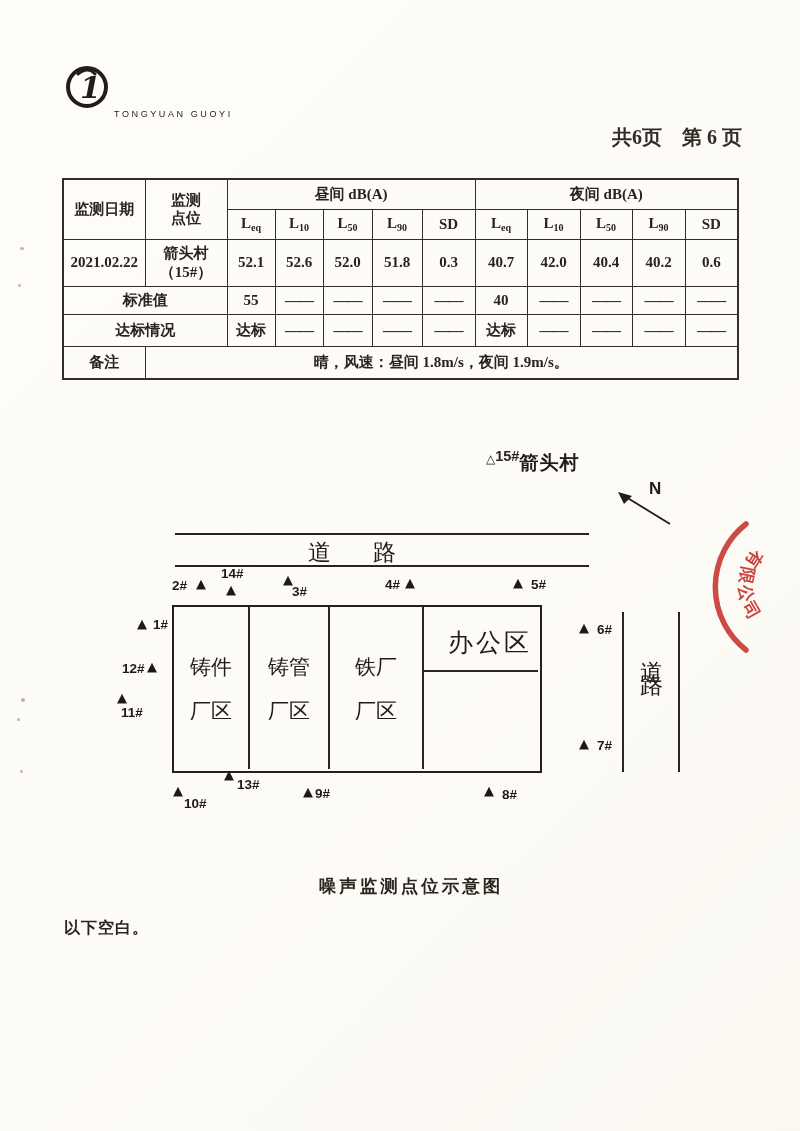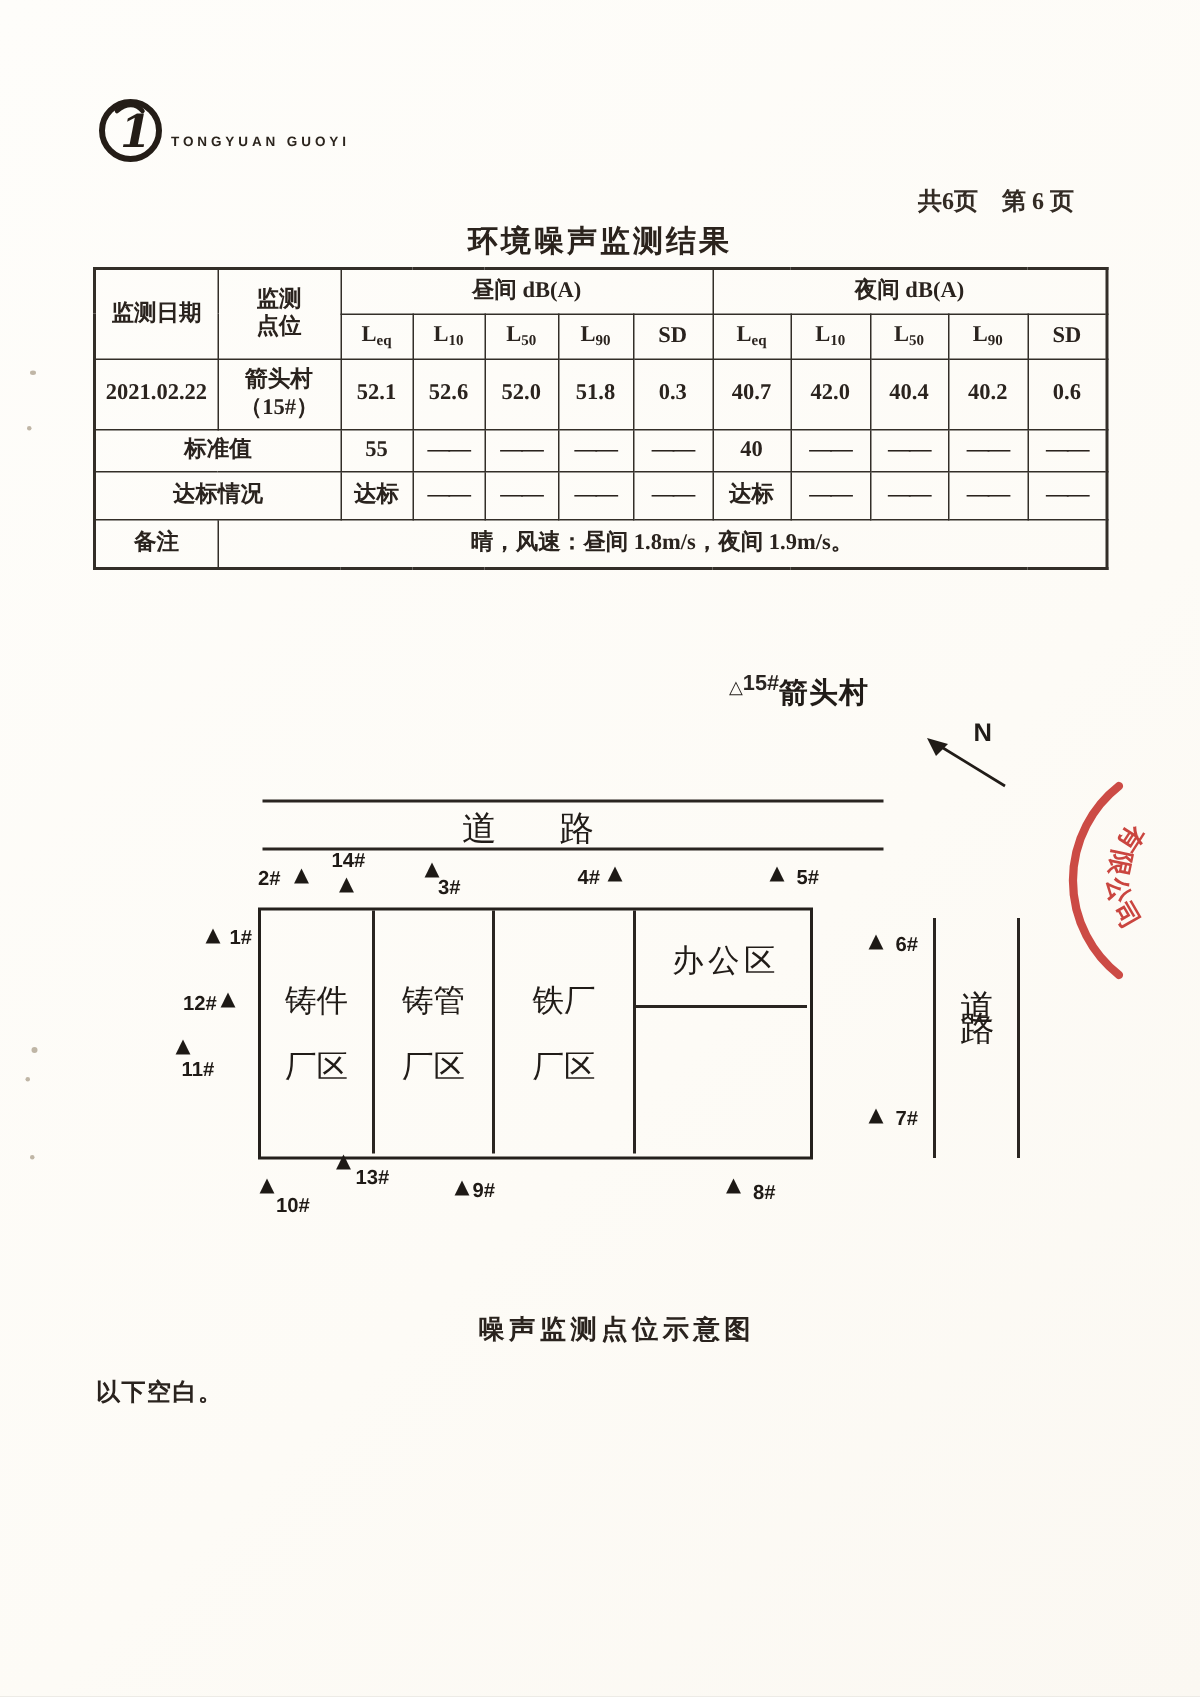--- a/index.html
+++ b/index.html
@@ -5,25 +5,25 @@
   html,body{margin:0;padding:0;background:#e8e6e1;}
   .page{
     position:relative;width:800px;height:1131px;margin:0 auto;
     background:linear-gradient(135deg,#fefdfa 0%,#fdfbf6 60%,#fbf8f2 100%);
     overflow:hidden;color:#2a2522;
     font-family:"Liberation Serif", serif;
   }
   
   .logo-svg{position:absolute;left:64px;top:62px;}
   .brand{position:absolute;left:112px;top:64px;font-size:26px;font-weight:900;letter-spacing:5px;color:#241d17;font-family:"Liberation Sans",sans-serif;}
-  .brand-en{position:absolute;left:114px;top:89px;font-size:9px;font-weight:700;letter-spacing:2.6px;color:#2b241d;font-family:"Liberation Sans",sans-serif;}
+  .brand-en{position:absolute;left:114px;top:109px;font-size:9px;font-weight:400;letter-spacing:2.6px;color:#2b241d;font-family:"Liberation Sans",sans-serif;}
   .slogan{position:absolute;left:283px;top:72px;display:flex;gap:42px;}
   .slogan span{font-size:23px;font-weight:900;color:#241d17;letter-spacing:3px;text-shadow:0.4px 0 #241d17;}
   .docline{position:absolute;left:88px;top:124px;font-size:15px;font-weight:600;letter-spacing:.5px;color:#332b24;}
-  .pageinfo{position:absolute;left:612px;top:124px;font-size:16px;font-weight:600;color:#332b24;}
+  .pageinfo{position:absolute;left:612px;top:124px;font-size:20px;font-weight:600;color:#332b24;}
   .doc-title{position:absolute;left:0;right:0;top:147px;text-align:center;font-size:20px;font-weight:700;letter-spacing:2px;color:#2b231d;}
   
   table.noise{
     position:absolute;left:62px;top:178px;width:676px;
     border-collapse:collapse;table-layout:fixed;
     border:2px solid #332e28;
   }
   table.noise td{border:1px solid #332e28;text-align:center;vertical-align:middle;
     font-size:15px;font-weight:600;color:#2a231e;padding:0;line-height:1.25;}
   tr.r1{height:30px;} tr.r2{height:30px;} tr.r3{height:47px;}
@@ -33,21 +33,21 @@
   td.remark-text{text-align:left;padding-left:14px;}
   
   .dline{position:absolute;background:#2a2521;}
   .top-road{position:absolute;left:175px;top:533px;width:414px;height:30px;
     border-top:2px solid #2a2521;border-bottom:2px solid #2a2521;}
   .top-road .rlabel{position:absolute;left:133px;top:2px;font-size:23px;letter-spacing:42px;color:#211c18;}
   .right-road-label{position:absolute;left:636px;top:642px;font-size:23px;color:#211c18;
     writing-mode:vertical-rl;letter-spacing:14px;}
   .factory-box{position:absolute;left:172px;top:605px;width:366px;height:164px;border:2px solid #24201c;}
   .zone-label{position:absolute;text-align:center;font-size:21px;color:#211c18;line-height:44px;white-space:pre-line;}
-  .office-label{position:absolute;font-size:21px;color:#211c18;letter-spacing:3px;}
+  .office-label{position:absolute;font-size:25px;color:#211c18;letter-spacing:3px;}
   .tri{position:absolute;font-size:13px;line-height:13px;color:#1d1915;font-family:"DejaVu Sans",sans-serif;}
   .ptlabel{position:absolute;font-size:13.5px;font-weight:600;color:#1f1a16;font-family:"Liberation Sans",sans-serif;}
   .village{position:absolute;left:486px;top:448px;}
   .village .vtri{font-size:12px;color:#221d19;vertical-align:6px;}
   .village .vnum{font-size:14.5px;font-weight:600;vertical-align:8px;font-family:"Liberation Sans",sans-serif;}
   .village .vname{font-size:19px;font-weight:600;letter-spacing:1px;color:#211c18;}
   .north-n{position:absolute;left:649px;top:479px;font-size:17px;font-weight:600;font-family:"Liberation Sans",sans-serif;color:#211c18;}
   .caption{position:absolute;left:0;right:0;top:874px;text-align:center;transform:translateX(11px);
     font-size:17.5px;font-weight:600;letter-spacing:3px;color:#2a231e;}
   .blank-note{position:absolute;left:64px;top:918px;font-size:16px;font-weight:600;letter-spacing:1px;color:#2a231e;}
@@ -59,21 +59,20 @@
 
 <div class="page">
 
   <svg class="logo-svg" width="48" height="50" viewBox="0 0 48 50">
     <circle cx="23" cy="25" r="19" fill="none" stroke="#241d17" stroke-width="4"></circle>
     <text x="16" y="36" font-family="DejaVu Serif, serif" font-style="italic" font-weight="bold" font-size="30" fill="#241d17">1</text>
     <path d="M14 12 Q24 4 31 12" fill="none" stroke="#241d17" stroke-width="3" stroke-linecap="round"></path>
   </svg>
   <div class="brand-en">TONGYUAN GUOYI</div>
   <div class="pageinfo">共6页　第 6 页</div>
-  <div class="doc-title">环境噪声监测结果</div>
 
   <table class="noise">
     <colgroup>
       <col style="width:82px">
         <col style="width:82px">
       <col style="width:48px">
         <col style="width:48px">
         <col style="width:49px">
         <col style="width:50px">
         <col style="width:53px">

